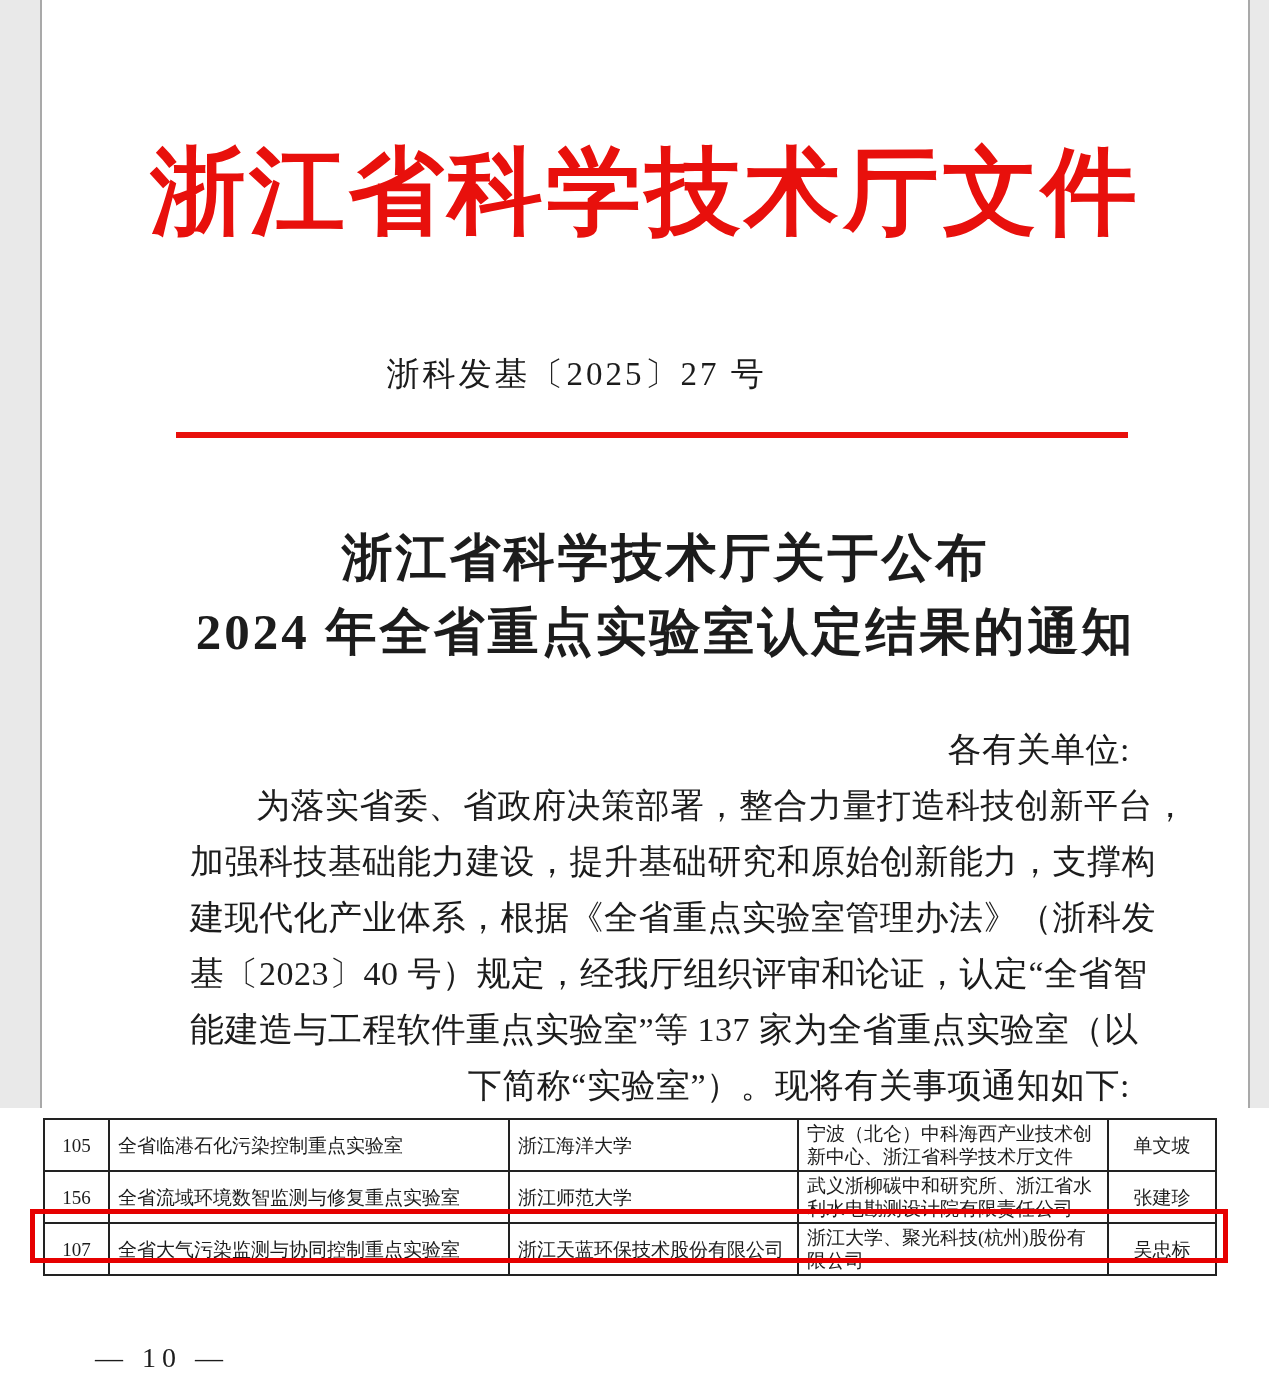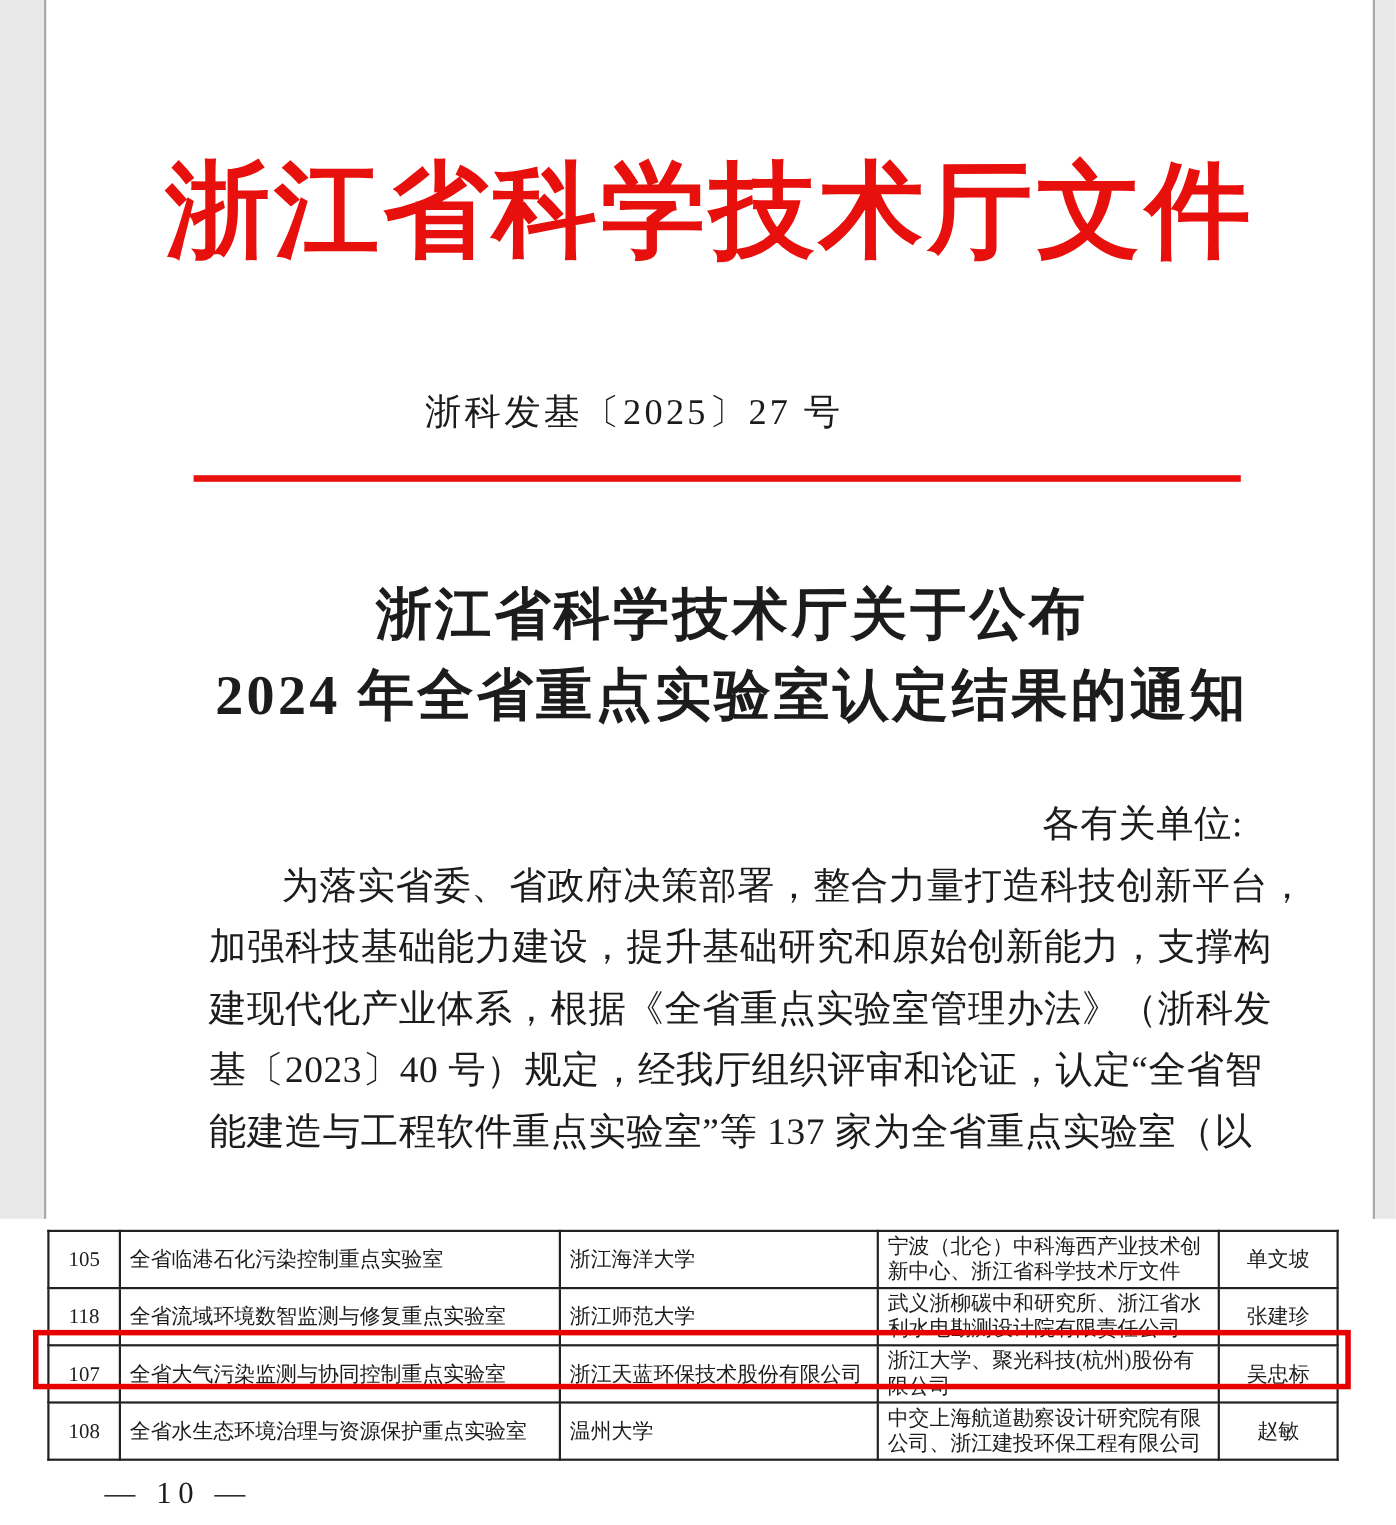--- a/index.html
+++ b/index.html
@@ -77,59 +77,53 @@
   <div class="subtitle subtitle-1">浙江省科学技术厅关于公布</div>
   <div class="subtitle subtitle-2">2024 年全省重点实验室认定结果的通知</div>
 
   <div class="body-block">
     <div class="body-line">各有关单位:</div>
     <div class="body-line indent">为落实省委、省政府决策部署，整合力量打造科技创新平台，</div>
     <div class="body-line">加强科技基础能力建设，提升基础研究和原始创新能力，支撑构</div>
     <div class="body-line">建现代化产业体系，根据《全省重点实验室管理办法》（浙科发</div>
     <div class="body-line">基〔2023〕40 号）规定，经我厅组织评审和论证，认定“全省智</div>
     <div class="body-line">能建造与工程软件重点实验室”等 137 家为全省重点实验室（以</div>
+    <div class="body-line">下简称“实验室”）。现将有关事项通知如下:</div>
   </div>
 
   <table class="labs">
     <colgroup>
       <col style="width:65px">
         <col style="width:400px">
         <col style="width:289px">
       <col style="width:310px">
         <col style="width:108px">
     </colgroup>
     <tbody>
       <tr style="height:50px">
         <td class="c-no">105</td>
         <td class="c-lab">全省临港石化污染控制重点实验室</td>
         <td class="c-inst">浙江海洋大学</td>
         <td class="c-part">宁波（北仑）中科海西产业技术创新中心、浙江省科学技术厅文件</td>
         <td class="c-director">单文坡</td>
       </tr>
       <tr style="height:50px">
-        <td class="c-no">118</td>
+        <td class="c-no">156</td>
         <td class="c-lab">全省流域环境数智监测与修复重点实验室</td>
         <td class="c-inst">浙江师范大学</td>
         <td class="c-part">武义浙柳碳中和研究所、浙江省水利水电勘测设计院有限责任公司</td>
         <td class="c-director">张建珍</td>
       </tr>
       <tr style="height:48px">
         <td class="c-no">107</td>
         <td class="c-lab">全省大气污染监测与协同控制重点实验室</td>
         <td class="c-inst">浙江天蓝环保技术股份有限公司</td>
         <td class="c-part">浙江大学、聚光科技(杭州)股份有限公司</td>
         <td class="c-director">吴忠标</td>
       </tr>
-      <tr style="height:46px">
-        <td class="c-no">108</td>
-        <td class="c-lab">全省水生态环境治理与资源保护重点实验室</td>
-        <td class="c-inst">温州大学</td>
-        <td class="c-part">中交上海航道勘察设计研究院有限公司、浙江建投环保工程有限公司</td>
-        <td class="c-director">赵敏</td>
-      </tr>
     </tbody>
   </table>
 
   <div class="highlight-box"></div>
 
   <div class="page-number">— 10 —</div>
 
 </div>
 
 </body></html>

